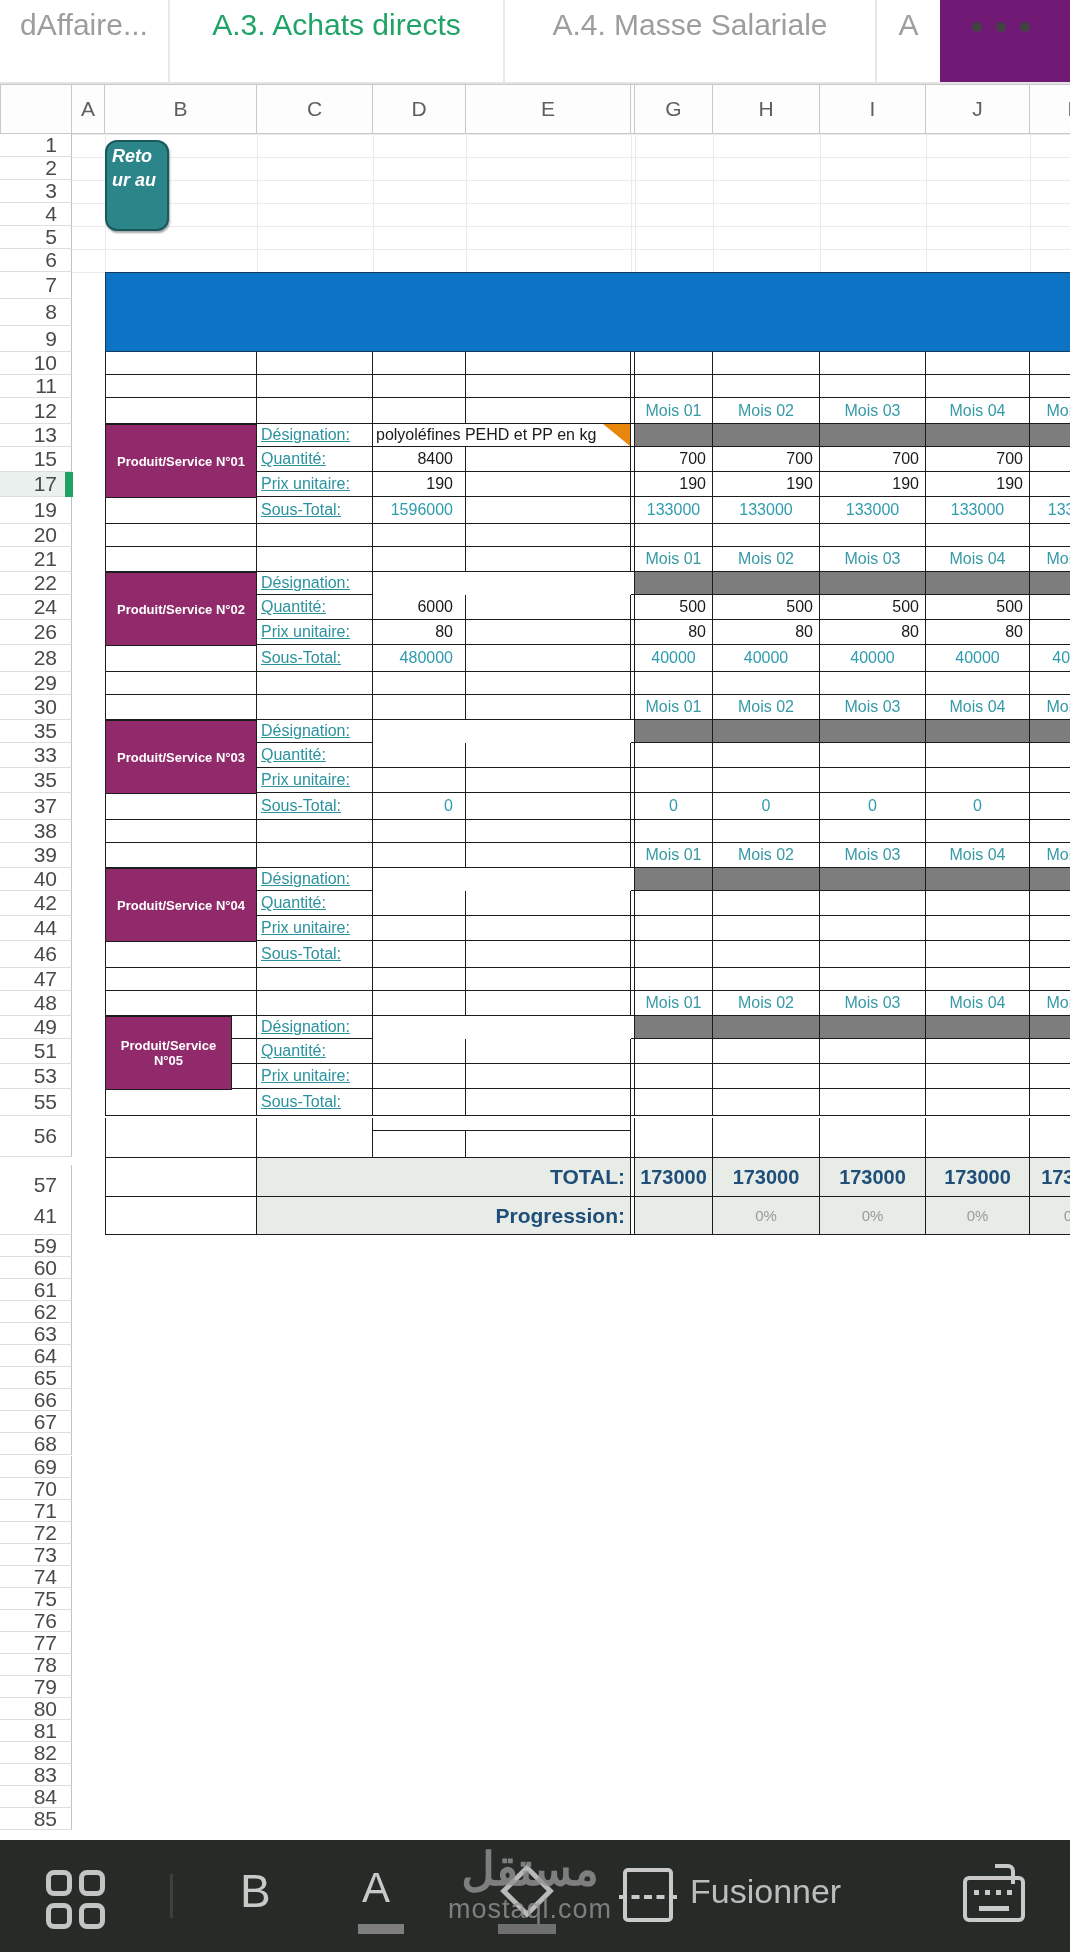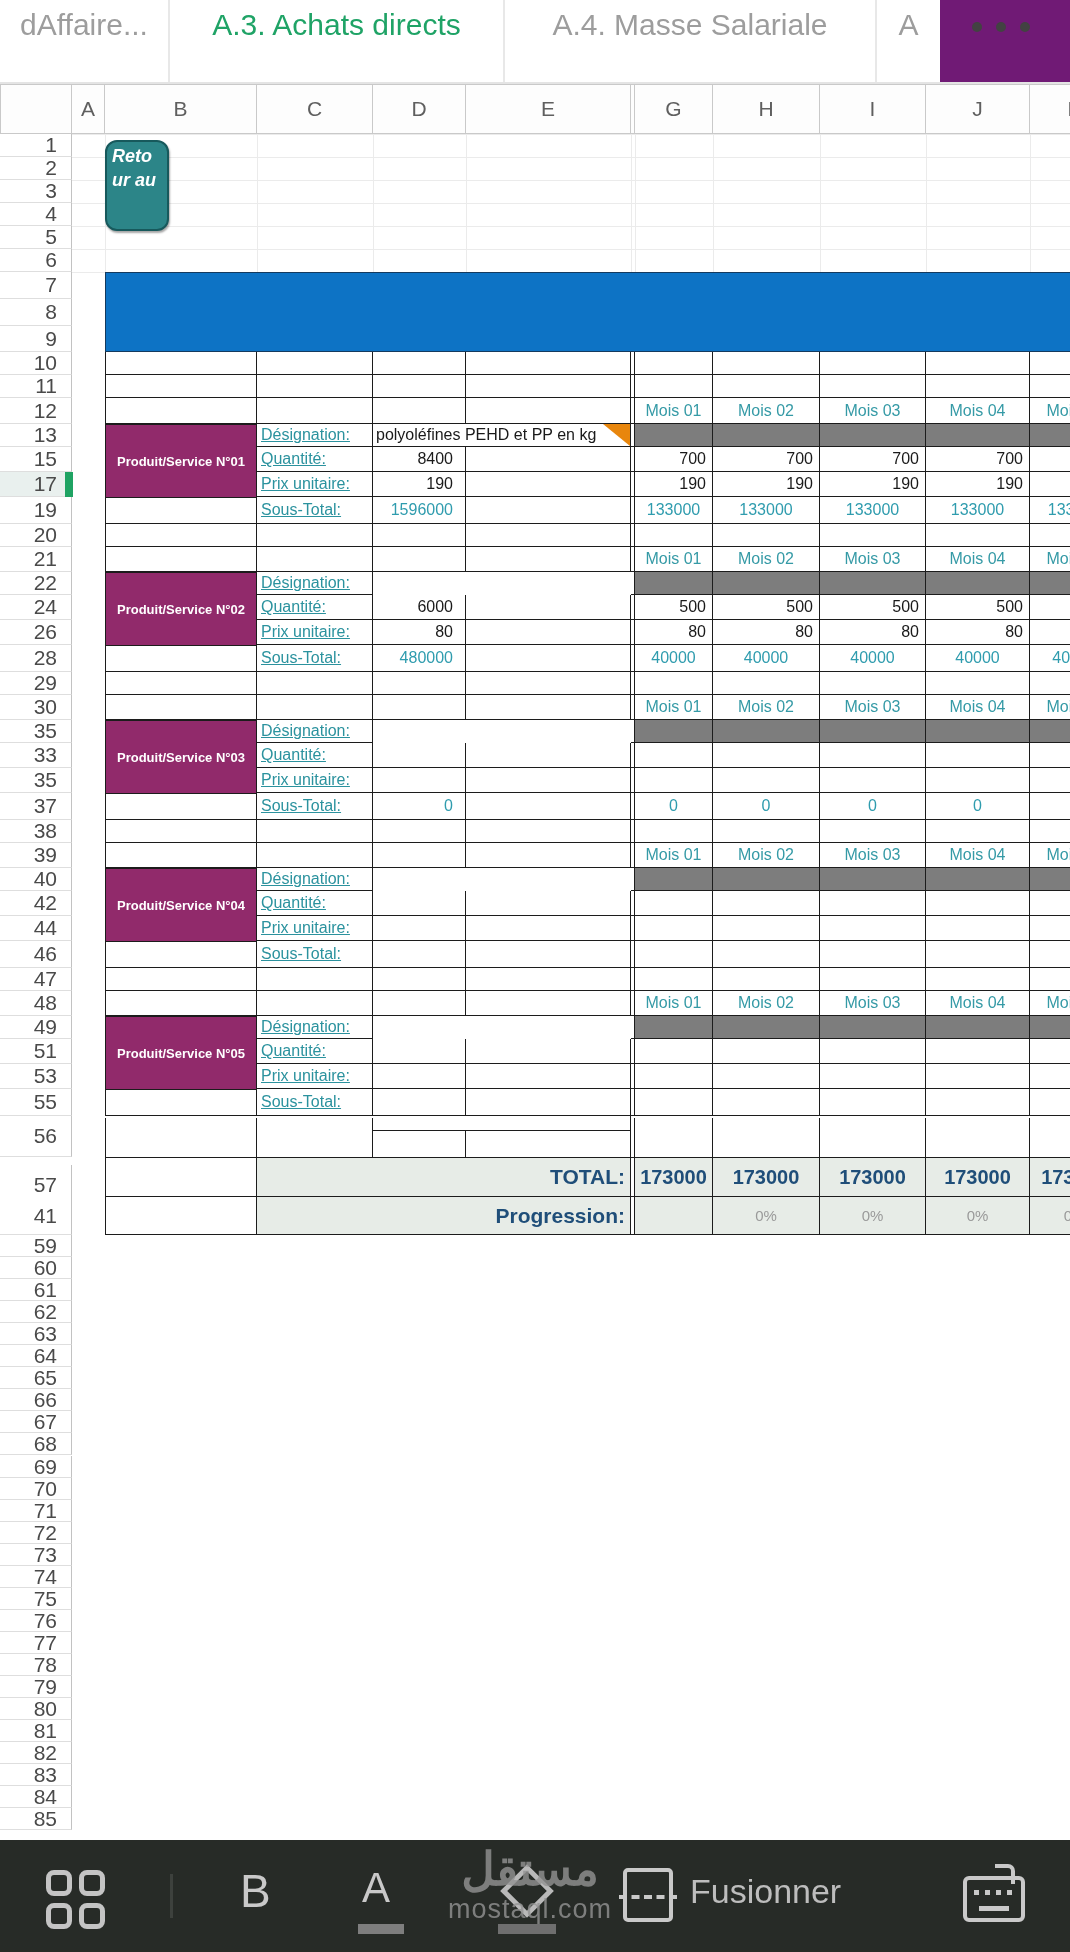--- a/index.html
+++ b/index.html
@@ -536,21 +536,21 @@
       <div class="tc first " style="left: 0px; top: 817px; width: 152px; height: 27px;"></div>
       <div class="tc lab" style="left: 152px; top: 817px; width: 116px; height: 27px;">Sous-Total:</div>
       <div class="tc vald teal" style="left: 268px; top: 817px; width: 93px; height: 27px;"></div>
       <div class="tc " style="left: 361px; top: 817px; width: 165px; height: 27px;"></div>
       <div class="tc " style="left: 526px; top: 817px; width: 4px; height: 27px;"></div>
       <div class="tc mois teal" style="left: 530px; top: 817px; width: 78px; height: 27px;"></div>
       <div class="tc mois teal" style="left: 608px; top: 817px; width: 107px; height: 27px;"></div>
       <div class="tc mois teal" style="left: 715px; top: 817px; width: 106px; height: 27px;"></div>
       <div class="tc mois teal" style="left: 821px; top: 817px; width: 104px; height: 27px;"></div>
       <div class="tc mois teal" style="left: 925px; top: 817px; width: 90px; height: 27px;"></div>
-      <div class="purple" style="left: 0px; top: 744px; width: 152px; height: 74px; text-align: right;">Produit/Service N°05</div>
+      <div class="purple" style="left: 0px; top: 744px; width: 127px; height: 74px;">Produit/Service N°05</div>
       <div class="tc first " style="left: 0px; top: 886px; width: 152px; height: 39px;"></div>
       <div class="tc totbg navy totlab" style="left: 152px; top: 886px; width: 374px; height: 39px;">TOTAL:</div>
       <div class="tc " style="left: 526px; top: 886px; width: 4px; height: 39px;"></div>
       <div class="tc totbg navy totval" style="left: 530px; top: 886px; width: 78px; height: 39px;">173000</div>
       <div class="tc totbg navy totval" style="left: 608px; top: 886px; width: 107px; height: 39px;">173000</div>
       <div class="tc totbg navy totval" style="left: 715px; top: 886px; width: 106px; height: 39px;">173000</div>
       <div class="tc totbg navy totval" style="left: 821px; top: 886px; width: 104px; height: 39px;">173000</div>
       <div class="tc totbg navy totval" style="left: 925px; top: 886px; width: 90px; height: 39px;">173000</div>
       <div class="tc first " style="left: 0px; top: 925px; width: 152px; height: 38px;"></div>
       <div class="tc totbg navy totlab" style="left: 152px; top: 925px; width: 374px; height: 38px;">Progression:</div>

